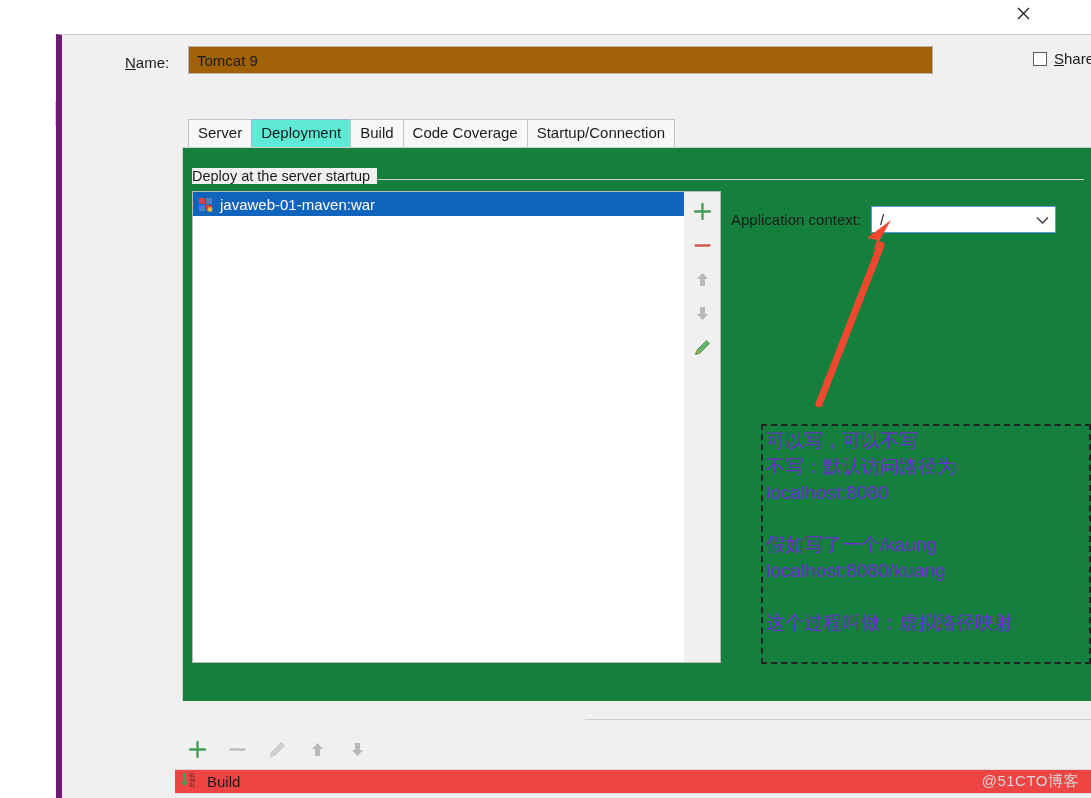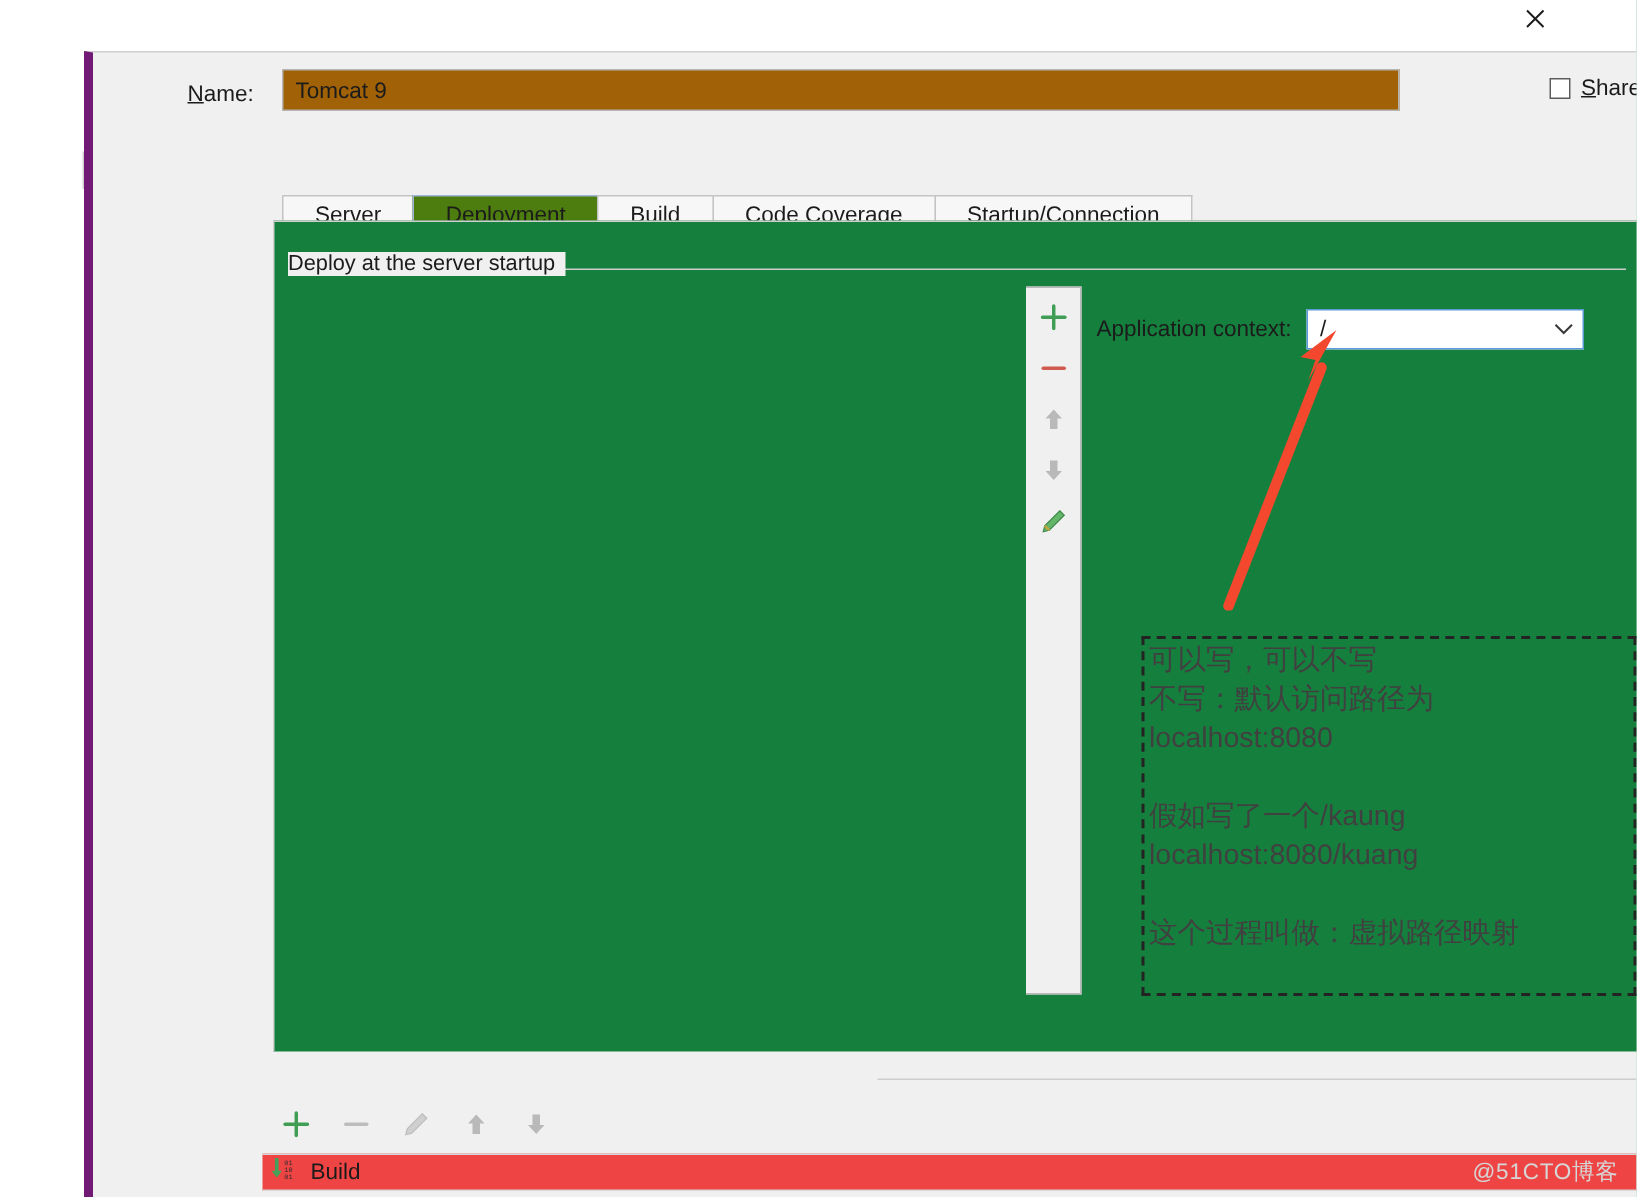--- a/index.html
+++ b/index.html
@@ -119,34 +119,34 @@
 
   
   .tabs {
     position: absolute;
     left: 126px; top: 88px;
     height: 25px;
     display: flex;
     align-items: flex-end;
   }
   .tab {
-    height: 18px;
+    height: 29px;
     line-height: 25px;
-    padding: 0 21px;
+    padding: 0 9px;
     font-size: 15px;
     background: #f7f7f7;
     border: 1px solid #c4c4c4;
     border-bottom: none;
     margin-right: -1px;
     box-sizing: border-box;
     white-space: nowrap;
     cursor: default;
   }
   .tab.active {
-    background: #4d7c0f;
+    background: #5eead4;
     border-color: #9fb4d6;
   }
 
   
   .content {
     position: absolute;
     left: 120px; top: 112px;
     width: 915px; height: 554px;
     background: #15803d;
     border: 1px solid #cfcfcf;
@@ -248,21 +248,21 @@
     left: 761px; top: 424px;
     width: 330px; height: 240px;
     border: 2px dashed #232323;
     box-sizing: border-box;
     pointer-events: none;
   }
   .anno-text {
     position: absolute;
     left: 766px; top: 428px;
     width: 320px;
-    color: #404040;
+    color: #6d28d9;
     font-size: 19px;
     line-height: 26px;
     white-space: pre-wrap;
     pointer-events: none;
   }
 
   
   .bl-header {
     position: absolute;
     left: 119px; top: 677px;
@@ -349,20 +349,32 @@
         <div class="tab">Build</div>
         <div class="tab">Code Coverage</div>
         <div class="tab">Startup/Connection</div>
       </div>
 
     <div class="content">
 
       <div class="group-line"></div>
       <div class="group-title">Deploy at the server startup</div>
 
+      <div class="list-box">
+          <div class="list-item selected">
+            <span class="artifact-icon"><svg width="15" height="15" viewBox="0 0 15 15">
+                <rect x="1" y="1" width="6" height="6" fill="#d8443a"></rect>
+                <rect x="8" y="1" width="6" height="6" fill="#4b7fc4"></rect>
+                <rect x="1" y="8" width="6" height="6" fill="#4b7fc4"></rect>
+                <rect x="8" y="8" width="6" height="6" fill="#d8443a"></rect>
+                <circle cx="12" cy="12.5" r="2.4" fill="#e8b93c"></circle>
+              </svg></span>
+            <span>javaweb-01-maven:war</span>
+          </div>
+        </div>
 
       <div class="list-toolbar">
           <div class="tb-btn">
             <span><svg width="19" height="19" viewBox="0 0 19 19">
                 <path d="M9.5 2 L9.5 17 M2 9.5 L17 9.5" stroke="#3f9e54" stroke-width="2.3" stroke-linecap="round"></path>
               </svg></span>
           </div>
           <div class="tb-btn">
             <span><svg width="19" height="19" viewBox="0 0 19 19">
                 <path d="M2.5 9.5 L16.5 9.5" stroke="#d05a4e" stroke-width="2.3" stroke-linecap="round"></path>

